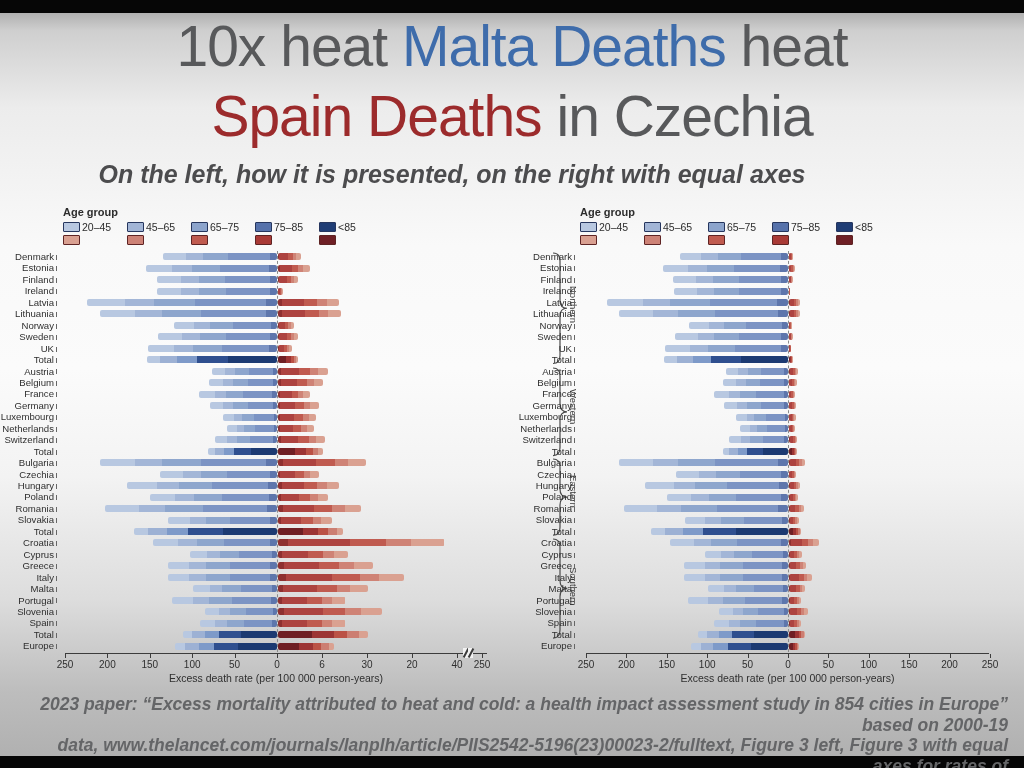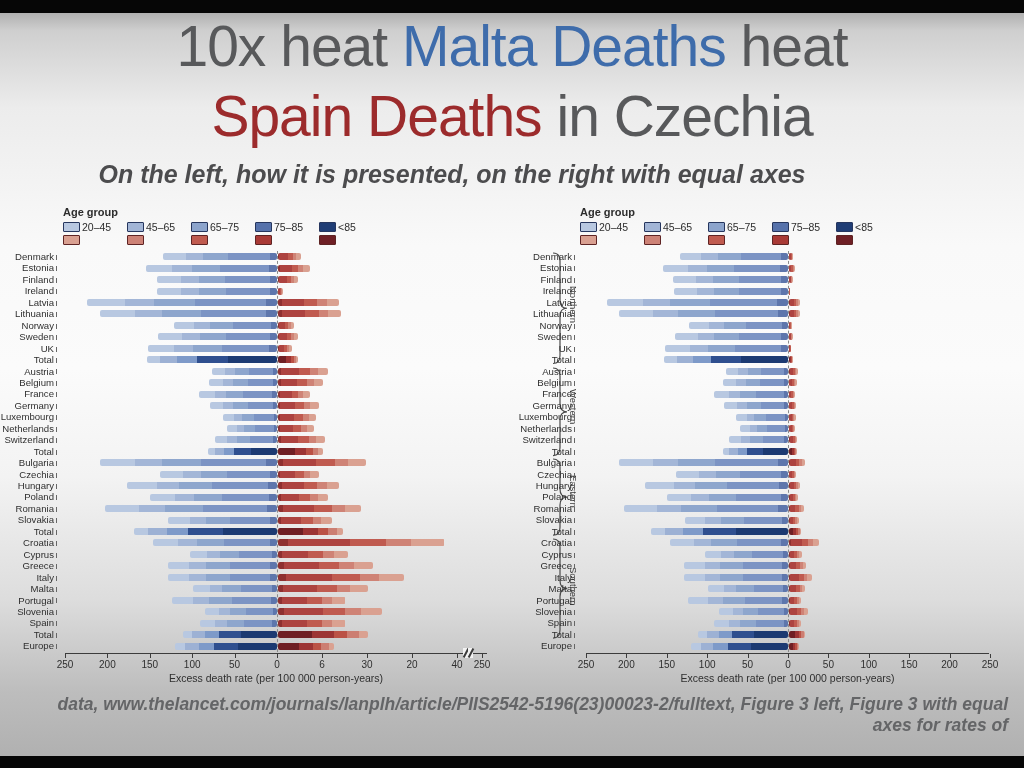--- a/index.html
+++ b/index.html
@@ -1291,15 +1291,16 @@
       <div class="ticklabel" style="left: 323.2px; top: 407.75px;">150</div>
       <div class="tick" style="left: 363.6px; top: 402.75px;"></div>
       <div class="ticklabel" style="left: 363.6px; top: 407.75px;">200</div>
       <div class="tick" style="left: 404px; top: 402.75px;"></div>
       <div class="ticklabel" style="left: 404px; top: 407.75px;">250</div>
       <div class="xlabel" style="left: 201.5px; top: 420.75px;">Excess death rate (per 100 000 person-years)</div>
     </div>
 </div>
 
 <div class="caption">
+  <div>2023 paper: “Excess mortality attributed to heat and cold: a health impact assessment study in 854 cities in Europe” based on 2000-19</div>
   <div>data, www.thelancet.com/journals/lanplh/article/PIIS2542-5196(23)00023-2/fulltext, Figure 3 left, Figure 3 with equal axes for rates of</div>
 
 </div>
 
 </body></html>

